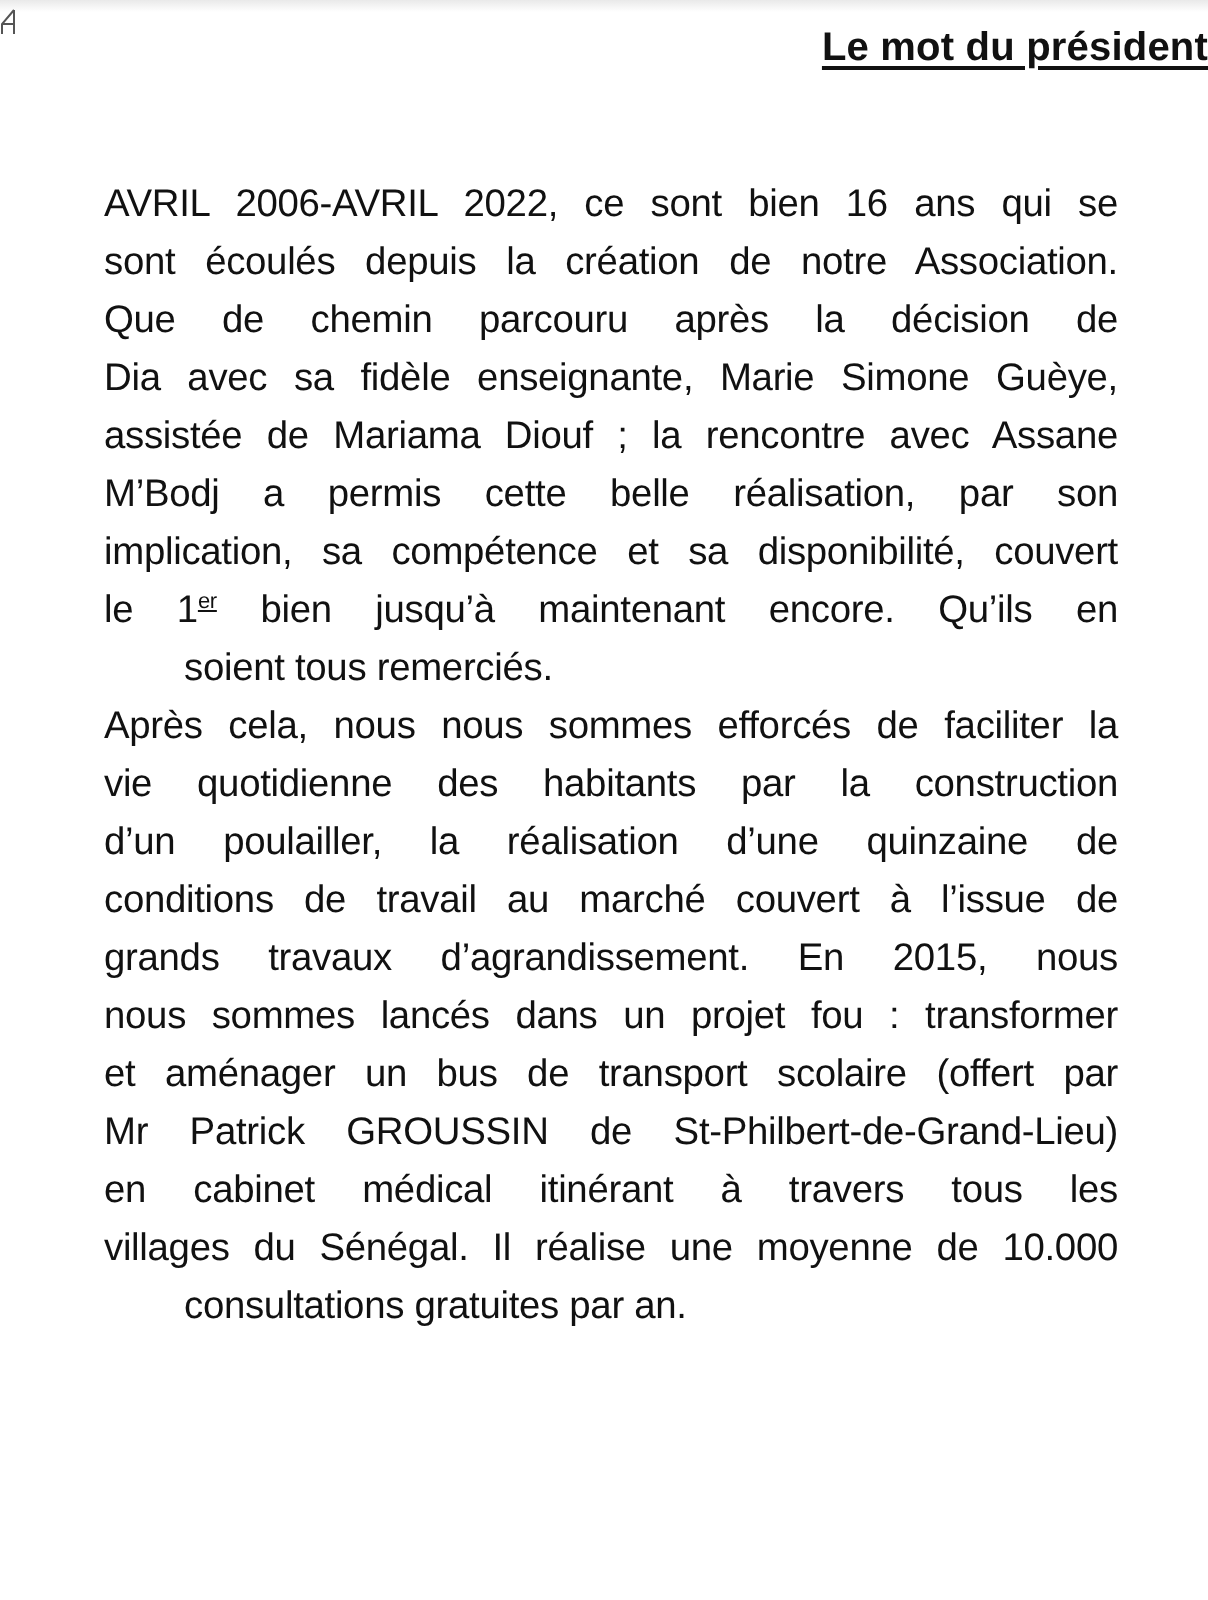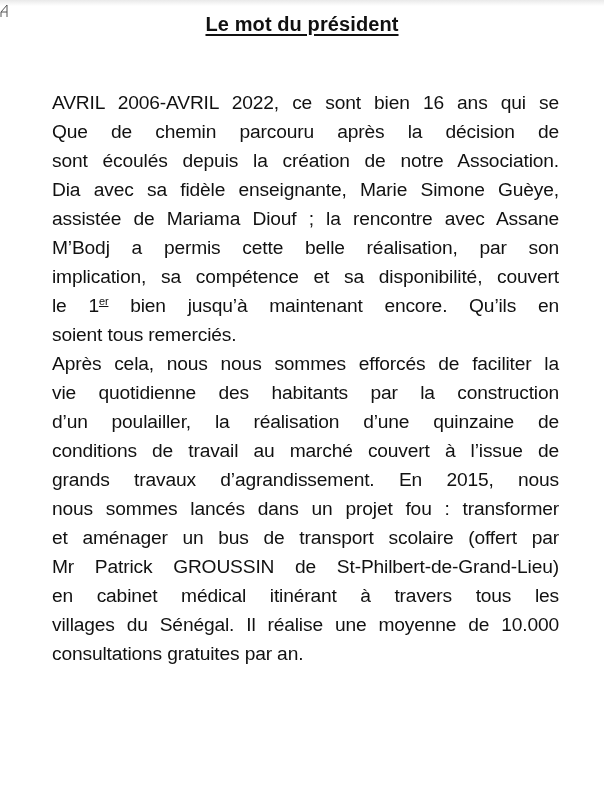--- a/index.html
+++ b/index.html
@@ -24,21 +24,21 @@
     .corner-mark {
       position: absolute;
       left: 0; top: 4px;
       width: 8px; height: 14px;
     }
     .title {
       position: absolute;
       left: 0;
       top: 13px;
       width: 604px;
-      text-align: center;
+      text-align: right;
       font-size: 20px;
       font-weight: bold;
       text-decoration: underline;
       text-underline-offset: 3px;
       text-decoration-thickness: 2px;
       letter-spacing: 0.1px;
     }
     .body-text {
       position: absolute;
       left: 52px;
@@ -50,20 +50,21 @@
       height: 29px;
       line-height: 29px;
       font-size: 19.2px;
       white-space: nowrap;
       text-align: justify;
       text-align-last: justify;
       letter-spacing: -0.15px;
     }
     .line.last {
       text-align-last: left;
+      margin-left: 40px;
     }
     sup {
       font-size: 11px;
       vertical-align: 7px;
       line-height: 0;
       text-decoration: underline;
     }
   </style>
 </head>
 <body>
@@ -72,22 +73,22 @@
 
 <svg class="corner-mark" viewBox="0 0 8 14">
   <path d="M7 1 L1 8 L1 13 M1 8 L7 8 M7 1 L7 13" stroke="#555" stroke-width="1" fill="none"></path>
 </svg>
 
 <div class="title">Le mot du président</div>
 
 <div class="body-text">
   <div>
     <span class="line">AVRIL 2006-AVRIL 2022, ce sont bien 16 ans qui se</span>
+    <span class="line">sont écoulés depuis la création de notre Association.</span>
     <span class="line">Que de chemin parcouru après la décision de</span>
-    <span class="line">sont écoulés depuis la création de notre Association.</span>
     <span class="line">Dia avec sa fidèle enseignante, Marie Simone Guèye,</span>
     <span class="line">assistée de Mariama Diouf ; la rencontre avec Assane</span>
     <span class="line">M’Bodj a permis cette belle réalisation, par son</span>
     <span class="line">implication, sa compétence et sa disponibilité, couvert</span>
     <span class="line"><span>le 1</span><sup>er</sup><span> bien jusqu’à maintenant encore. Qu’ils en</span></span>
     <span class="line last">soient tous remerciés.</span>
   </div>
   <div>
     <span class="line">Après cela, nous nous sommes efforcés de faciliter la</span>
     <span class="line">vie quotidienne des habitants par la construction</span>

